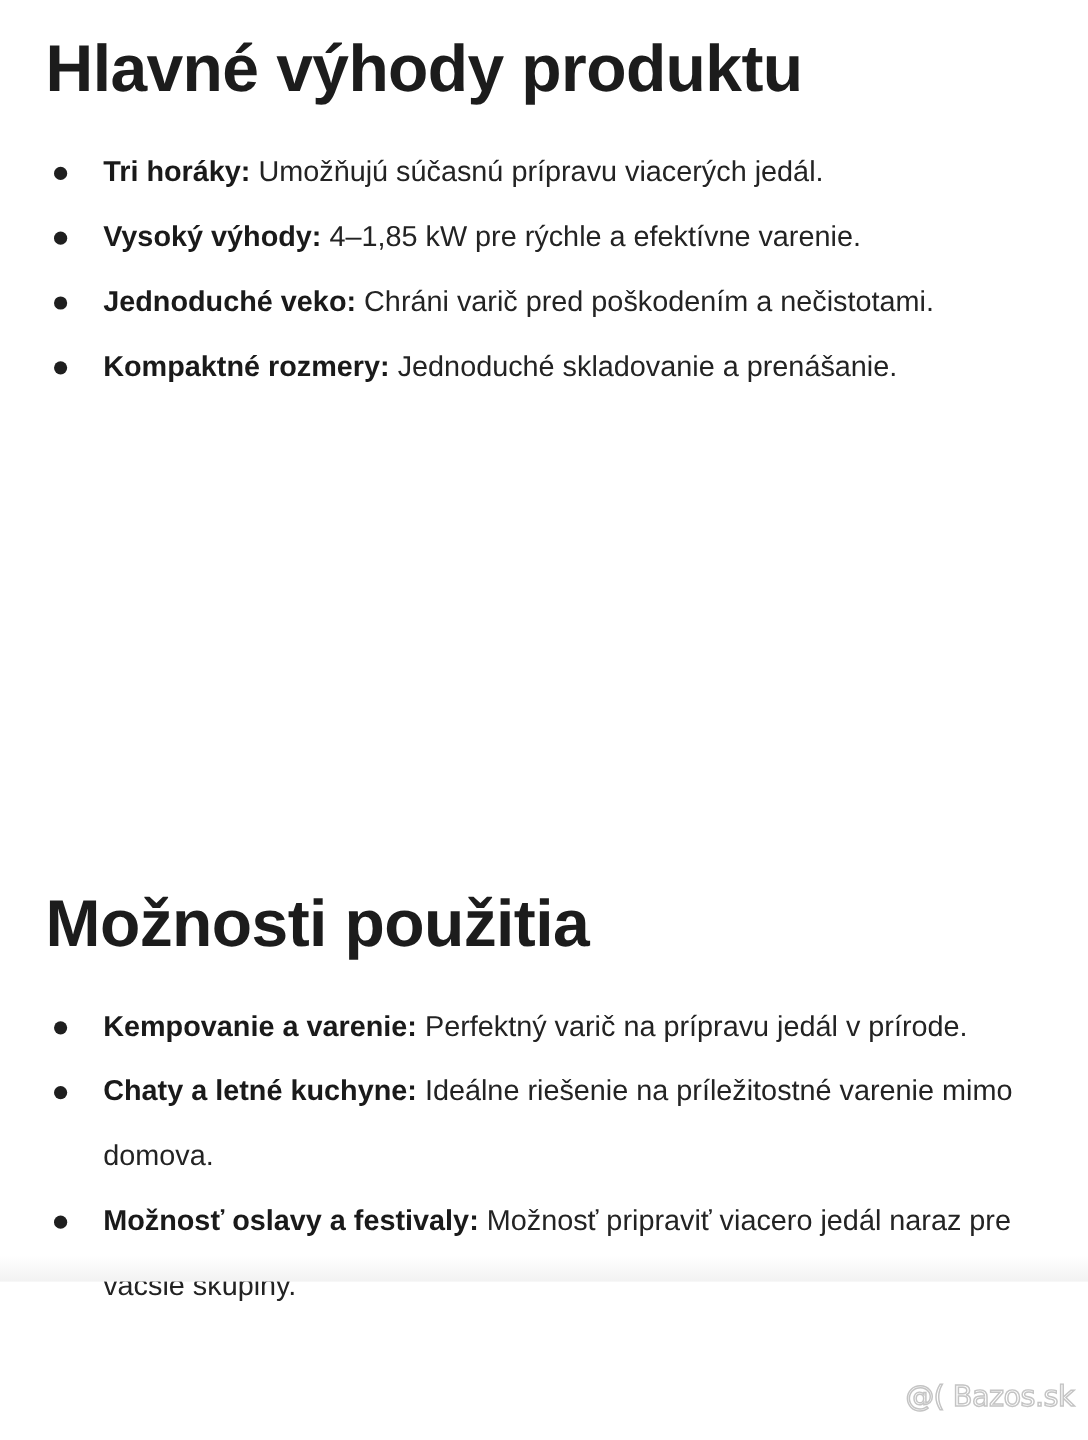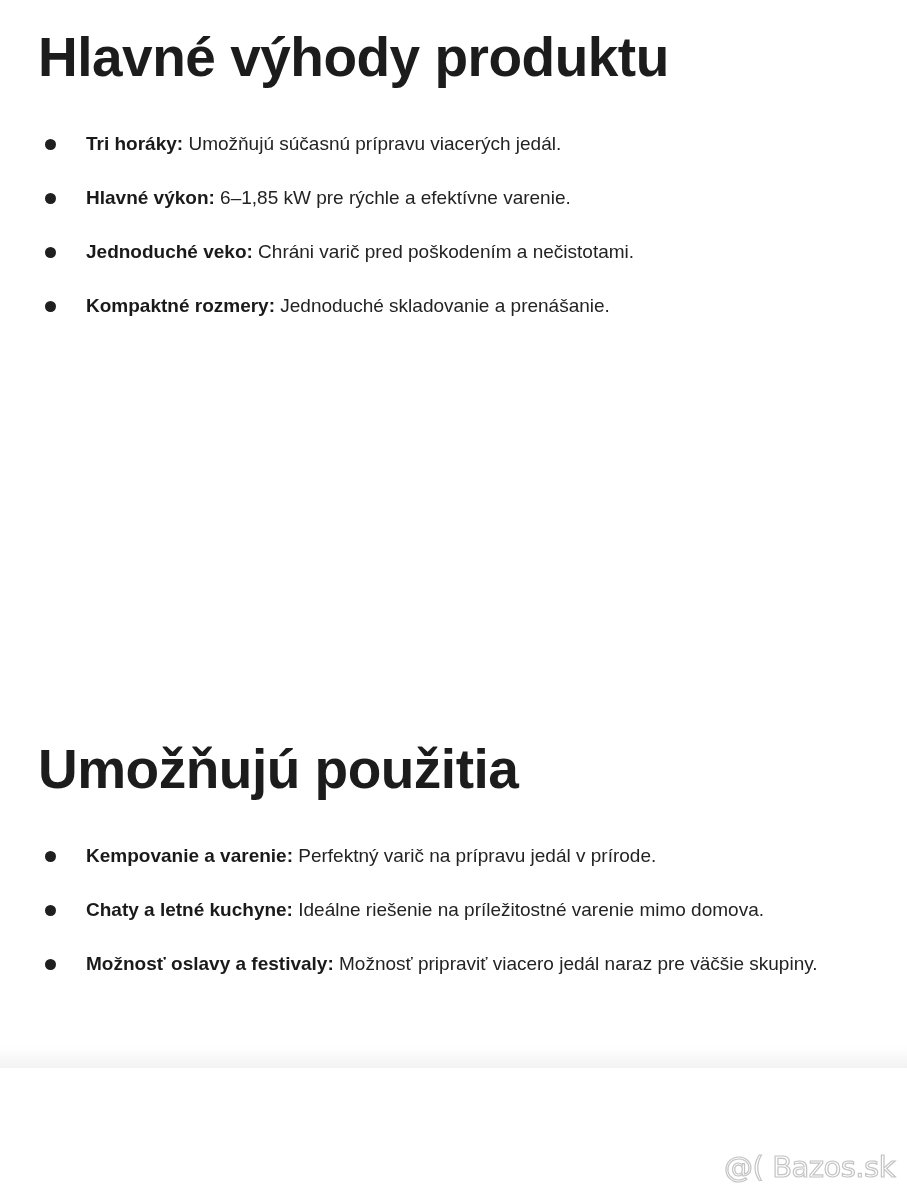--- a/index.html
+++ b/index.html
@@ -40,42 +40,42 @@
     position: absolute;
     left: 0;
     width: 907px;
   }
   #list-benefits { top: 117px; }
   #list-usage { top: 829px; }
   li {
     position: relative;
     padding-left: 86px;
     padding-right: 30px;
-    font-size: 19px;
+    font-size: 24px;
     line-height: 54px;
     color: #232323;
   }
   li .bullet {
     position: absolute;
     left: 45px;
     top: 22px;
     width: 11px;
     height: 11px;
     border-radius: 50%;
     background: #1f1f1f;
   }
   li .term {
     font-weight: 700;
     color: #1a1a1a;
   }
   .watermark {
     position: absolute;
     right: 12px;
     top: 1150px;
-    font-size: 29px;
+    font-size: 24px;
     font-family: "DejaVu Sans", sans-serif;
     color: transparent;
     -webkit-text-stroke: 1.2px #c4c4c4;
     letter-spacing: -0.5px;
   }
   .bottom-fade {
     position: absolute;
     left: 0; bottom: 0;
     width: 907px;
     height: 22px;
@@ -89,33 +89,33 @@
 
   <h2 id="h-benefits">Hlavné výhody produktu</h2>
 
   <ul id="list-benefits">
     <li>
       <span class="bullet"></span>
       <span class="term">Tri horáky:</span><span> Umožňujú súčasnú prípravu viacerých jedál.</span>
     </li>
     <li>
       <span class="bullet"></span>
-      <span class="term">Hlavné výkon:</span><span> 6–1,85 kW pre rýchle a efektívne varenie.</span>
+      <span class="term">Vysoký výhody:</span><span> 4–1,85 kW pre rýchle a efektívne varenie.</span>
     </li>
     <li>
       <span class="bullet"></span>
       <span class="term">Jednoduché veko:</span><span> Chráni varič pred poškodením a nečistotami.</span>
     </li>
     <li>
       <span class="bullet"></span>
       <span class="term">Kompaktné rozmery:</span><span> Jednoduché skladovanie a prenášanie.</span>
     </li>
   </ul>
 
-  <h2 id="h-usage">Umožňujú použitia</h2>
+  <h2 id="h-usage">Možnosti použitia</h2>
 
   <ul id="list-usage">
     <li>
       <span class="bullet"></span>
       <span class="term">Kempovanie a varenie:</span><span> Perfektný varič na prípravu jedál v prírode.</span>
     </li>
     <li>
       <span class="bullet"></span>
       <span class="term">Chaty a letné kuchyne:</span><span> Ideálne riešenie na príležitostné varenie mimo domova.</span>
     </li>

